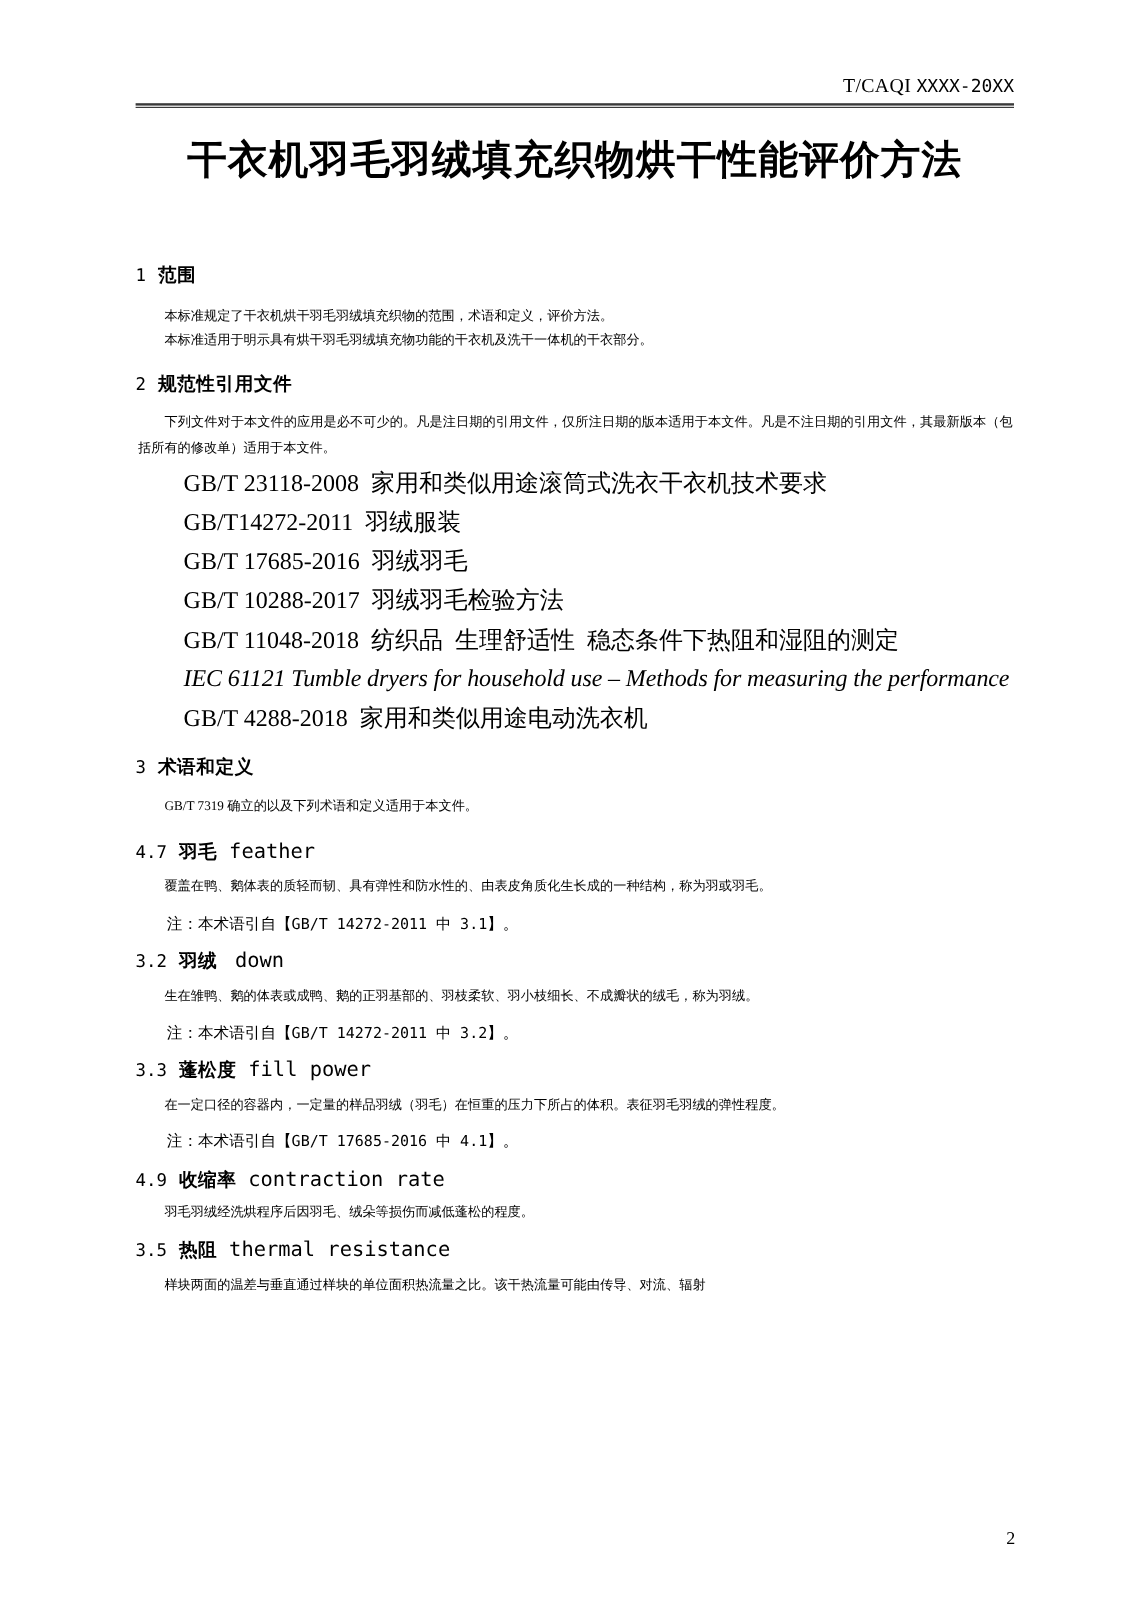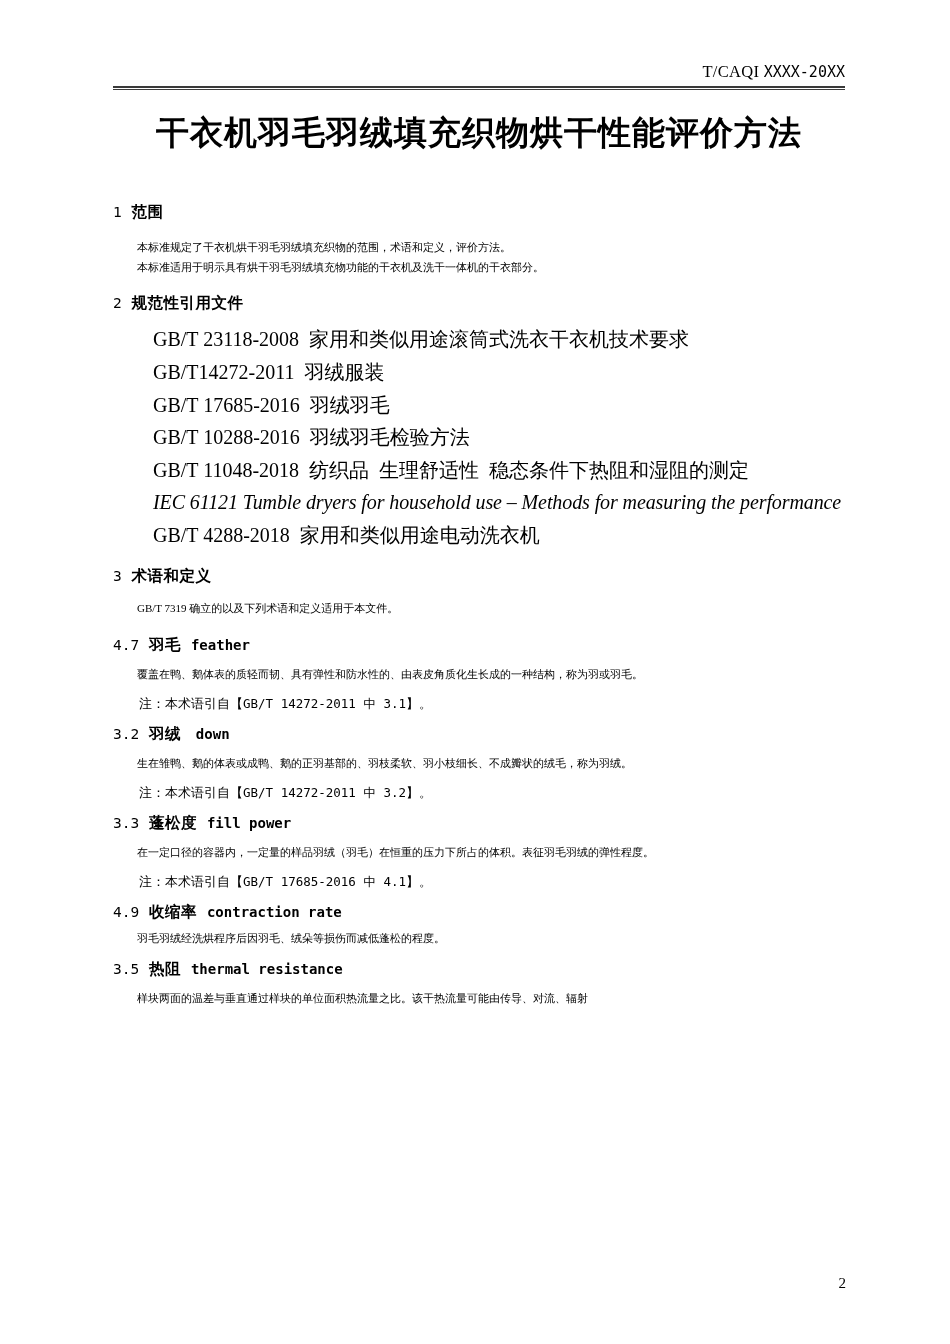--- a/index.html
+++ b/index.html
@@ -64,21 +64,21 @@
     font-size: 33px;
     letter-spacing: 1px;
     line-height: 1.3;
     white-space: nowrap;
   }
 
   
   .content {
     position: absolute;
     left: 113px;
-    top: 203px;
+    top: 220px;
     width: 733px;
   }
 
   
   .clause-h {
     font-family: "DejaVu Sans", "Liberation Sans", sans-serif;
     font-size: 15.5px;
     font-weight: normal;
     line-height: 1.25;
     white-space: pre;
@@ -86,22 +86,22 @@
   .clause-h .num {
     font-family: "DejaVu Sans Mono", monospace;
     font-size: 14.5px;
   }
   .clause-h .cn {
     font-weight: bold;
     letter-spacing: 0.5px;
   }
   .clause-h .en {
     font-family: "DejaVu Sans Mono", monospace;
-    font-size: 14px;
-    font-weight: bold;
+    font-size: 17px;
+    font-weight: normal;
     letter-spacing: 0px;
   }
 
   
   .para {
     font-family: "Liberation Serif", "DejaVu Serif", serif;
     font-size: 11px;
     line-height: 1.95;
     text-align: justify;
     text-justify: inter-ideograph;
@@ -166,24 +166,25 @@
   <div class="content">
 
     <div class="clause-h"><span class="num">1</span>  <span class="cn">范围</span></div>
     <div class="sp-m"></div>
     <div class="para tight">本标准规定了干衣机烘干羽毛羽绒填充织物的范围，术语和定义，评价方法。</div>
     <div class="para tight">本标准适用于明示具有烘干羽毛羽绒填充物功能的干衣机及洗干一体机的干衣部分。</div>
     <div class="sp-m"></div>
 
     <div class="clause-h"><span class="num">2</span>  <span class="cn">规范性引用文件</span></div>
     <div class="sp-s"></div>
+    <div class="para">下列文件对于本文件的应用是必不可少的。凡是注日期的引用文件，仅所注日期的版本适用于本文件。凡是不注日期的引用文件，其最新版本（包括所有的修改单）适用于本文件。</div>
     <div class="ref-line">GB/T 23118-2008  家用和类似用途滚筒式洗衣干衣机技术要求</div>
     <div class="ref-line">GB/T14272-2011  羽绒服装</div>
     <div class="ref-line">GB/T 17685-2016  羽绒羽毛</div>
-    <div class="ref-line">GB/T 10288-2016  羽绒羽毛检验方法</div>
+    <div class="ref-line">GB/T 10288-2017  羽绒羽毛检验方法</div>
     <div class="ref-line">GB/T 11048-2018  纺织品  生理舒适性  稳态条件下热阻和湿阻的测定</div>
     <div class="ref-line italic">IEC 61121 Tumble dryers for household use – Methods for measuring the performance</div>
     <div class="ref-line">GB/T 4288-2018  家用和类似用途电动洗衣机</div>
     <div class="sp-m"></div>
 
     <div class="clause-h"><span class="num">3</span>  <span class="cn">术语和定义</span></div>
     <div class="sp-s"></div>
     <div class="para">GB/T 7319 确立的以及下列术语和定义适用于本文件。</div>
     <div class="sp-m"></div>
 

